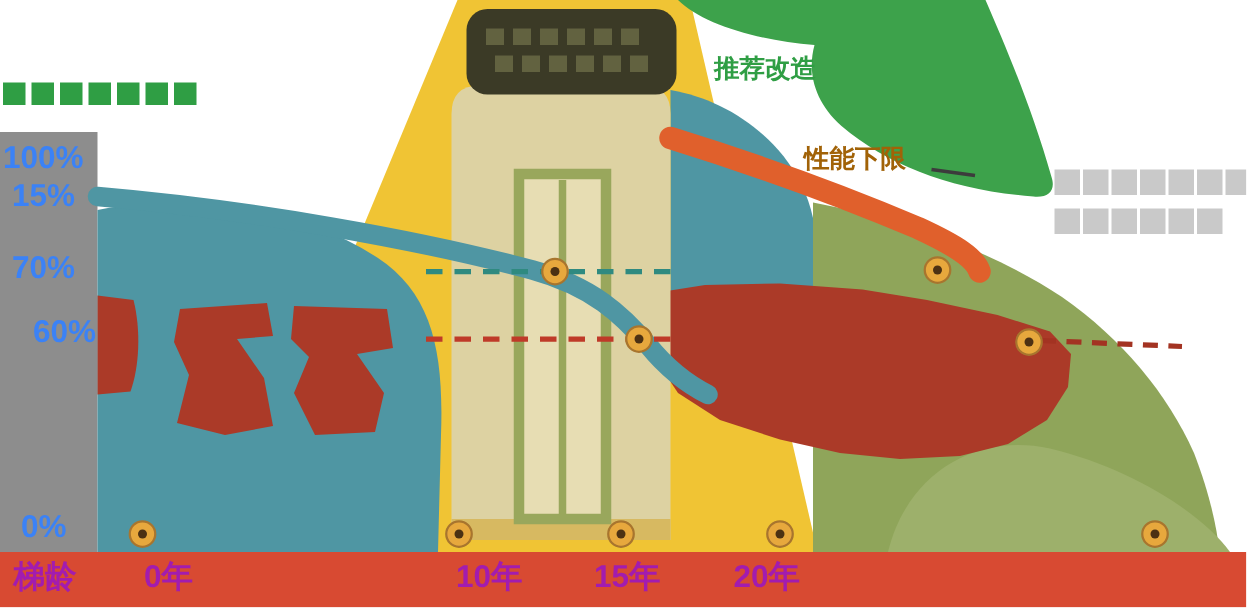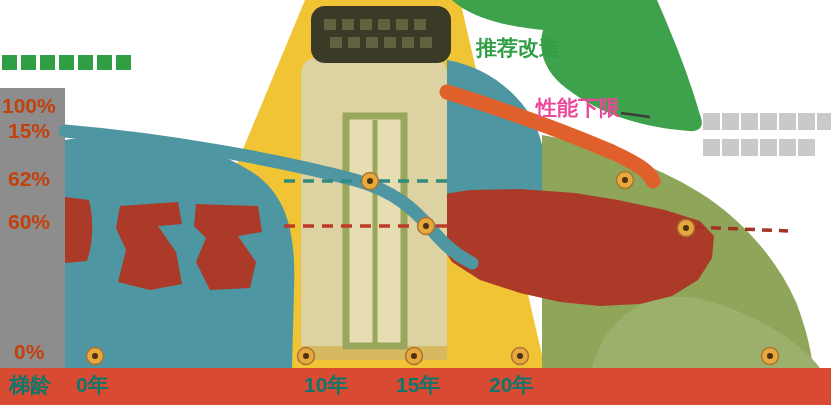--- a/index.html
+++ b/index.html
@@ -2,25 +2,25 @@
 <html><head>
 <meta charset="utf-8">
 <style>
   html,body { margin:0; padding:0; background:#fff; }
   .canvas {
     position:relative; width:831px; height:405px; background:#ffffff;
     font-family:"Liberation Sans","DejaVu Sans",sans-serif; overflow:hidden;
   }
   .canvas svg { position:absolute; left:0; top:0; }
   .lbl { position:absolute; font-weight:bold; white-space:nowrap; line-height:1; }
-  .y   { color:#c2410c; font-size:21px; }
-  .x   { color:#0f766e; font-size:21px; }
-  .ann { position:absolute; font-weight:bold; font-size:21px; white-space:nowrap; line-height:1; }
+  .y   { color:#3b82f6; font-size:21px; }
+  .x   { color:#a21caf; font-size:21px; }
+  .ann { position:absolute; font-weight:bold; font-size:17px; white-space:nowrap; line-height:1; }
   .ann-green  { color:#2f9e44; }
-  .ann-orange { color:#ec4899; }
+  .ann-orange { color:#a16207; }
 </style>
 </head>
 <body>
 
 <div class="canvas">
 
   <svg width="831" height="405" viewBox="0 0 831 405">
 
     <rect x="0" y="88" width="65" height="280" fill="#8d8d8d"></rect>
     <rect x="0" y="368" width="831" height="37" fill="#d84a32"></rect>
@@ -132,26 +132,26 @@
         <rect x="722" y="139" width="17" height="17"></rect>
       <rect x="741" y="139" width="17" height="17"></rect>
         <rect x="760" y="139" width="17" height="17"></rect>
       <rect x="779" y="139" width="17" height="17"></rect>
         <rect x="798" y="139" width="17" height="17"></rect>
     </g>
   </svg>
 
   <span class="lbl y" style="left:2px;top:95px">100%</span>
   <span class="lbl y" style="left:8px;top:120px">15%</span>
-  <span class="lbl y" style="left:8px;top:168px">62%</span>
-  <span class="lbl y" style="left:8px;top:211px">60%</span>
+  <span class="lbl y" style="left:8px;top:168px">70%</span>
+  <span class="lbl y" style="left:22px;top:211px">60%</span>
   <span class="lbl y" style="left:14px;top:341px">0%</span>
 
   <span class="lbl x" style="left:9px;top:374px">梯龄</span>
-  <span class="lbl x" style="left:76px;top:374px">0年</span>
+  <span class="lbl x" style="left:96px;top:374px">0年</span>
   <span class="lbl x" style="left:304px;top:374px">10年</span>
   <span class="lbl x" style="left:396px;top:374px">15年</span>
   <span class="lbl x" style="left:489px;top:374px">20年</span>
 
   <span class="ann ann-green" style="left:476px;top:37px">推荐改造</span>
   <span class="ann ann-orange" style="left:536px;top:97px">性能下限</span>
 
 </div>
 
 </body></html>

